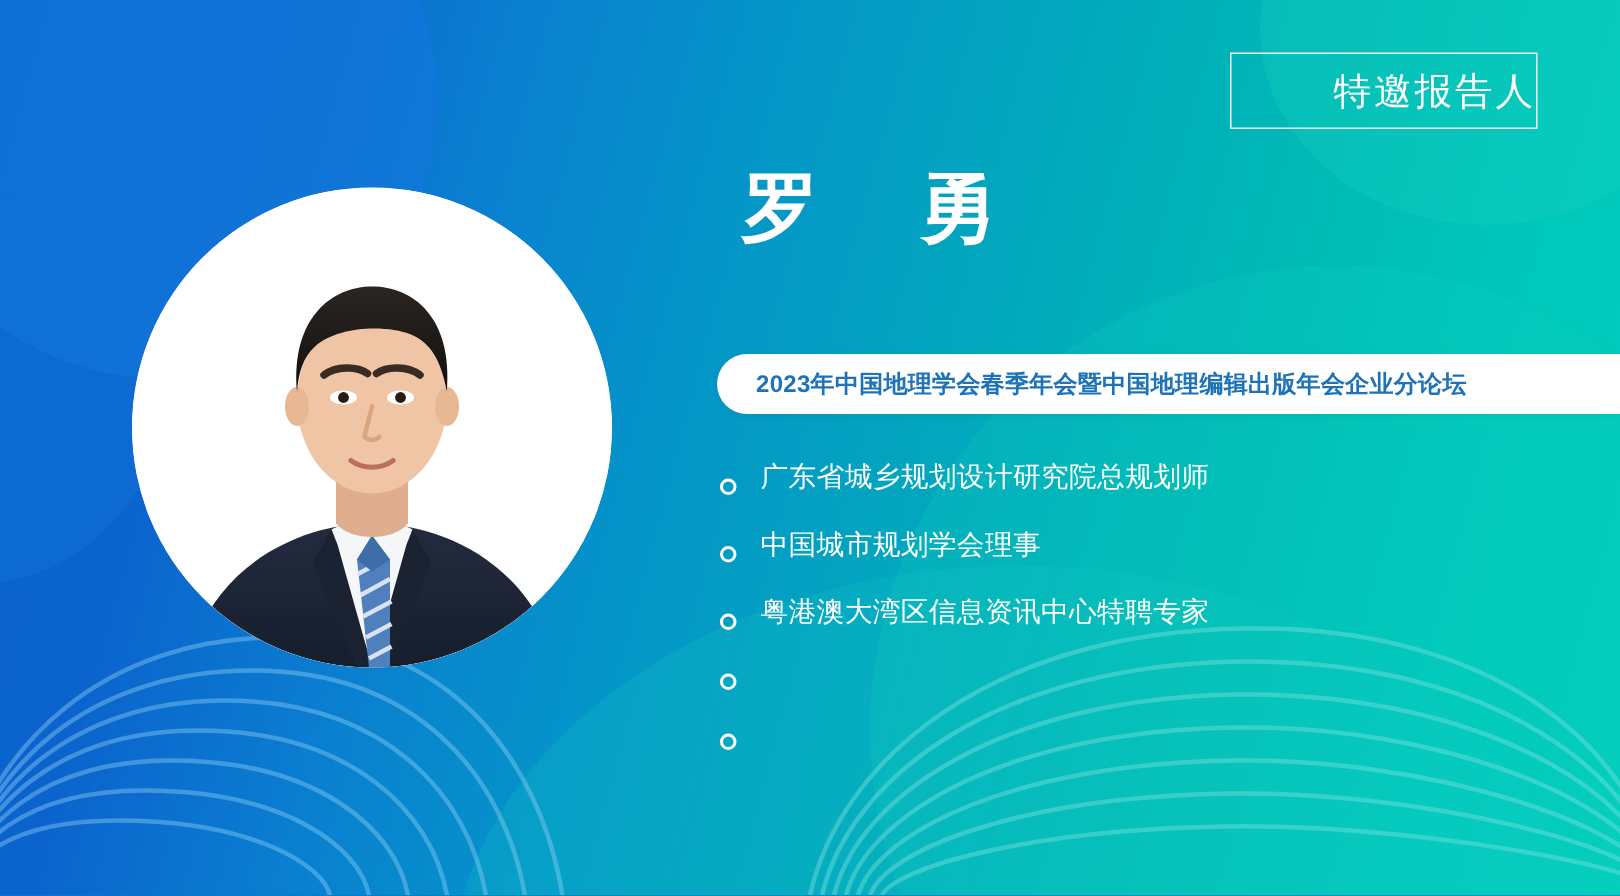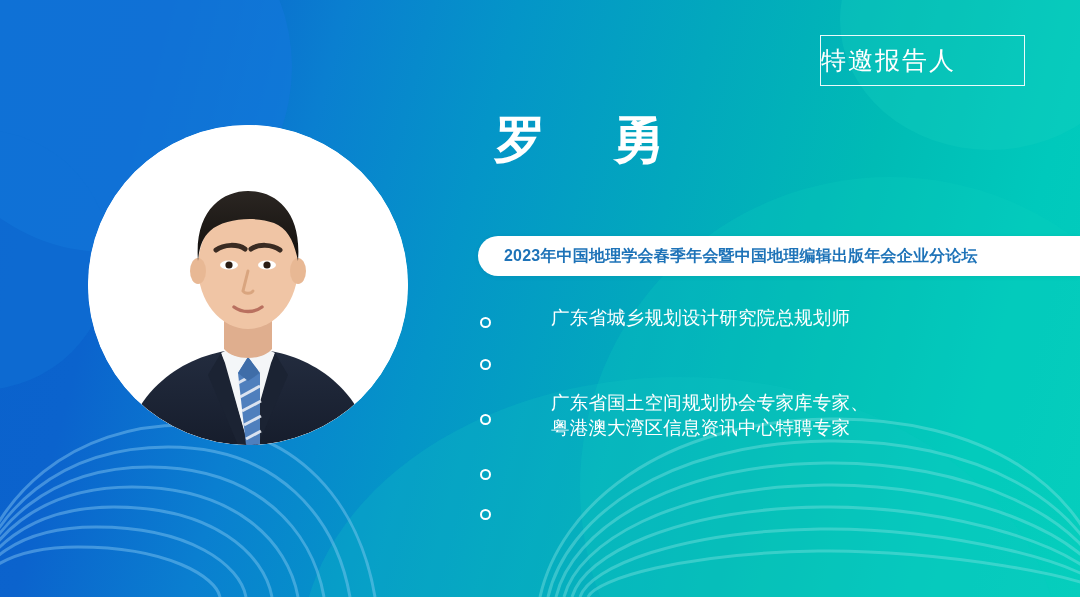--- a/index.html
+++ b/index.html
@@ -80,21 +80,21 @@
     overflow:hidden;
   }
   .portrait svg { display:block; width:320px; height:320px; }
 
   
   .badge {
     position:absolute;
     left:820px; top:35px;
     width:205px; height:51px;
     border:1.6px solid rgba(255,255,255,.92);
-    display:flex; align-items:center; justify-content:flex-start;
+    display:flex; align-items:center; justify-content:flex-end;
   }
   .badge-text {
     color:#ffffff;
     font-size:25px;
     letter-spacing:2px;
     font-weight:400;
     white-space:nowrap;
   }
 
   
@@ -130,23 +130,22 @@
   }
 
   
   .creds {
     position:absolute;
     left:480px; top:305px;
     width:580px;
   }
   .cred-row {
     display:flex;
-    align-items:center;
+    align-items:flex-end;
     margin-bottom:20px;
-    gap:44px;
   }
   .cred-row:last-child { margin-bottom:0; }
   .cred-bullet {
     flex:0 0 auto;
     width:11px; height:11px;
     border:2.5px solid #ffffff;
     border-radius:50%;
     margin-top:9px;
     margin-right:16px;
   }
@@ -265,26 +264,28 @@
 
     <div class="cred-row">
       <span class="cred-bullet"></span>
       <div class="cred-lines">
         <div class="cred-line">广东省城乡规划设计研究院总规划师</div>
       </div>
     </div>
 
     <div class="cred-row">
       <span class="cred-bullet"></span>
-    </div>
-
-    <div class="cred-row">
-      <span class="cred-bullet"></span>
       <div class="cred-lines">
-        <div class="cred-line">广东省国土空间规划协会专家库专家、</div>
+        <div class="cred-line">中国城市规划学会理事</div>
+      </div>
+    </div>
+
+    <div class="cred-row">
+      <span class="cred-bullet"></span>
+      <div class="cred-lines">
         <div class="cred-line">粤港澳大湾区信息资讯中心特聘专家</div>
       </div>
     </div>
 
     <div class="cred-row">
       <span class="cred-bullet"></span>
     </div>
 
     <div class="cred-row">
       <span class="cred-bullet"></span>

